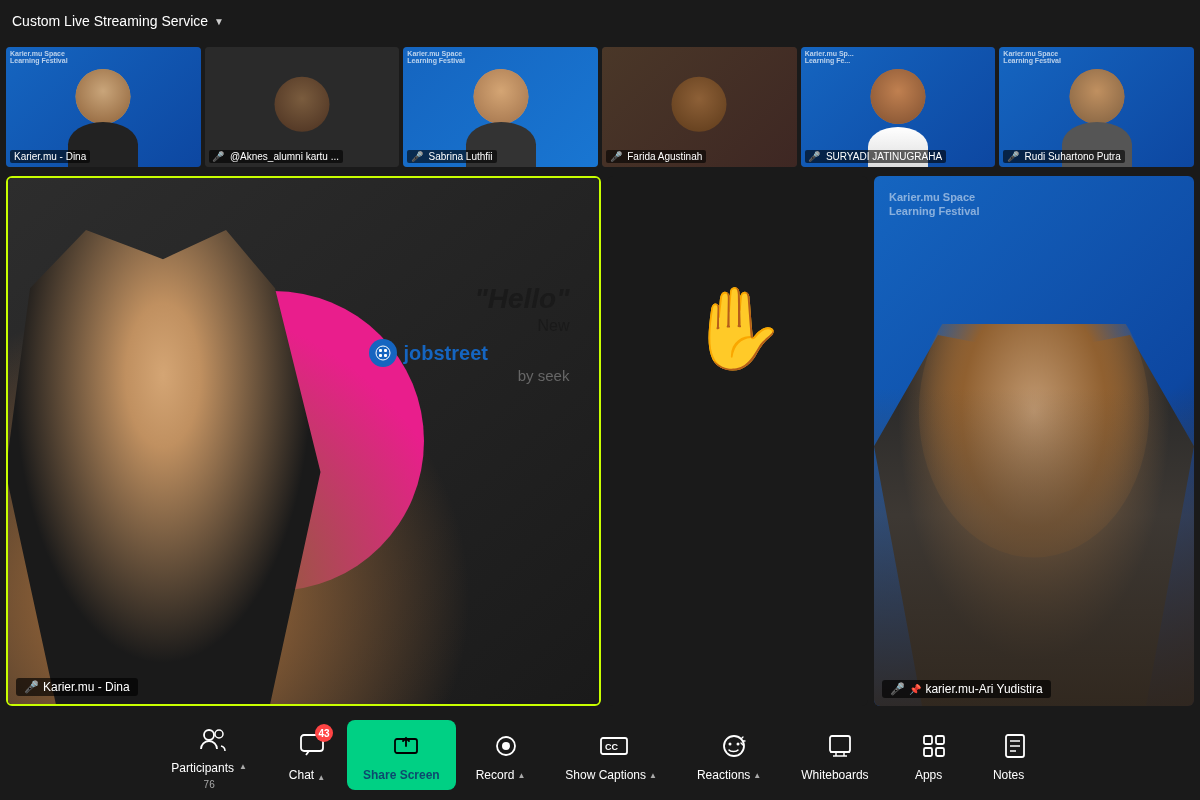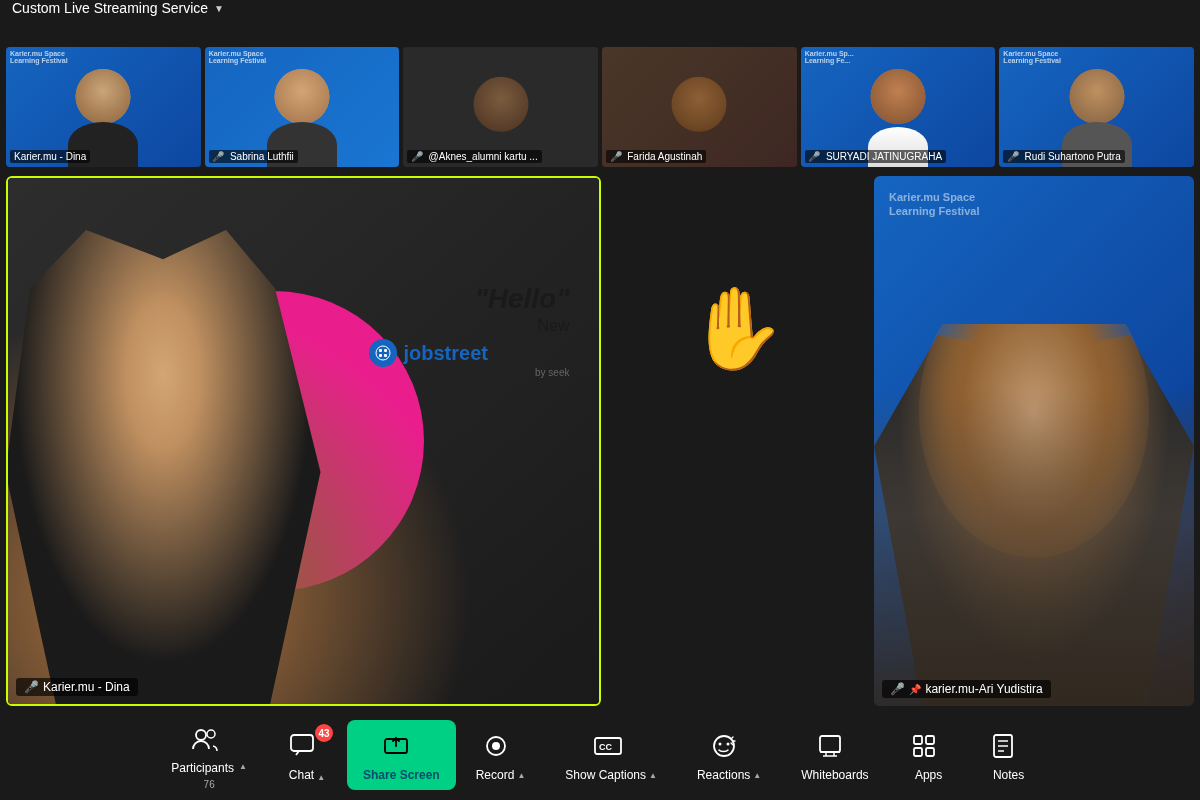--- a/index.html
+++ b/index.html
@@ -12,22 +12,22 @@
       position: relative;
     }
 
     
     #top-bar {
       position: absolute;
       top: 0; left: 0; right: 0;
       height: 42px;
       background: #1a1a1a;
       display: flex;
-      align-items: flex-start;
-      padding: 0 12px;
+      align-items: center;
+      padding: 17px 12px;
       z-index: 10;
     }
     #streaming-label {
       color: #fff;
       font-size: 14px;
       font-weight: 500;
       display: flex;
       align-items: center;
       gap: 6px;
     }
@@ -245,21 +245,21 @@
       padding: 8px 20px;
       cursor: pointer;
       position: relative;
       min-width: 80px;
     }
     .toolbar-icon {
       width: 36px;
       height: 36px;
       display: flex;
       align-items: center;
-      justify-content: flex-start;
+      justify-content: flex-end;
       color: #3b82f6;
       font-size: 22px;
     }
     .toolbar-label {
       color: #fff;
       font-size: 12px;
       white-space: nowrap;
     }
 
     
@@ -350,42 +350,42 @@
     <div class="thumb-brand-strip">
       <span class="thumb-brand-logo">Karier.mu Space<br>Learning Festival</span>
     </div>
     <div class="face-circle" style="background:#b0956b; top:22px;">
       <div style="position:absolute;top:0;left:0;right:0;bottom:0;background:radial-gradient(circle at 50% 40%, #c9a57a, #8d6037);border-radius:50%;"></div>
     </div>
     <div class="face-body" style="background:#222;"></div>
     <div class="name-tag">Karier.mu - Dina</div>
   </div>
 
+  <div class="participant-thumb thumb-aknes">
+    <div class="thumb-bg" style="background:#2a2a2a;"></div>
+    <div style="position:absolute;top:50%;left:50%;transform:translate(-50%,-55%);width:55px;height:55px;border-radius:50%;background:radial-gradient(circle at 50% 40%,#7a5c3e,#4a3020);overflow:hidden;">
+    </div>
+    <div class="name-tag">
+      <span style="color:#ff6666;margin-right:2px;">🎤</span>
+      <span>@Aknes_alumni kartu ...</span>
+    </div>
+  </div>
+
   <div class="participant-thumb thumb-sabrina">
     <div class="thumb-bg"></div>
     <div class="thumb-brand-strip">
       <span class="thumb-brand-logo">Karier.mu Space<br>Learning Festival</span>
     </div>
     <div class="face-circle" style="background:#c8956b; top:22px;">
       <div style="position:absolute;top:0;left:0;right:0;bottom:0;background:radial-gradient(circle at 50% 40%, #d4a574, #a0714a);border-radius:50%;"></div>
     </div>
     <div class="face-body" style="background:#333;"></div>
     <div class="name-tag">
       <span style="color:#ff6666;margin-right:2px;">🎤</span>
       <span>Sabrina Luthfii</span>
-    </div>
-  </div>
-
-  <div class="participant-thumb thumb-aknes">
-    <div class="thumb-bg" style="background:#2a2a2a;"></div>
-    <div style="position:absolute;top:50%;left:50%;transform:translate(-50%,-55%);width:55px;height:55px;border-radius:50%;background:radial-gradient(circle at 50% 40%,#7a5c3e,#4a3020);overflow:hidden;">
-    </div>
-    <div class="name-tag">
-      <span style="color:#ff6666;margin-right:2px;">🎤</span>
-      <span>@Aknes_alumni kartu ...</span>
     </div>
   </div>
 
   <div class="participant-thumb thumb-farida">
     <div class="thumb-bg" style="background:linear-gradient(135deg,#4a3728,#3e2723);"></div>
     <div style="position:absolute;top:50%;left:50%;transform:translate(-50%,-55%);width:55px;height:55px;border-radius:50%;background:radial-gradient(circle at 50% 40%,#8d6037,#5d3a1a);"></div>
     <div class="name-tag">
       <span style="color:#ff6666;margin-right:2px;">🎤</span>
       <span>Farida Agustinah</span>
     </div>
@@ -446,21 +446,21 @@
           <svg width="16" height="16" viewBox="0 0 16 16" fill="none">
             <circle cx="8" cy="8" r="7" fill="#1565c0" stroke="white" stroke-width="1"></circle>
             <rect x="4" y="4" width="3" height="3" rx="1" fill="white"></rect>
             <rect x="9" y="4" width="3" height="3" rx="1" fill="white"></rect>
             <rect x="4" y="9" width="3" height="3" rx="1" fill="white"></rect>
             <rect x="9" y="9" width="3" height="3" rx="1" fill="white"></rect>
           </svg>
         </div>
         <div style="font-size:20px;font-weight:bold;color:#1565c0;">jobstreet</div>
       </div>
-      <div style="font-size:10px;color:#666;margin-left:28px;">by seek</div>
+      <div style="font-size:15px;color:#666;margin-left:28px;">by seek</div>
     </div>
 
     <div class="left-name-tag">
       <span style="color:#ff6666;">🎤</span>
       <span>Karier.mu - Dina</span>
     </div>
   </div>
 
   <div id="main-video-middle">
     <div class="hand-emoji">✋</div>

